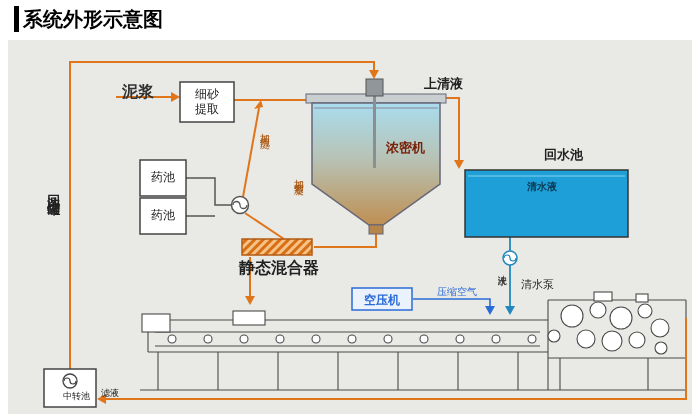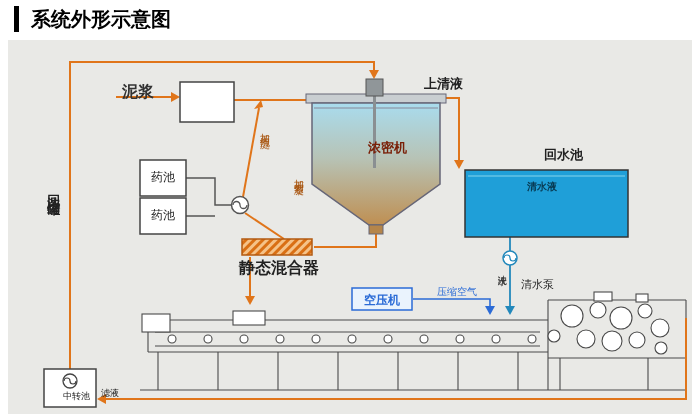--- a/index.html
+++ b/index.html
@@ -3,21 +3,21 @@
 <meta charset="utf-8">
 <style>
   html,body{margin:0;padding:0;background:#fff;}
   #stage{position:relative;width:700px;height:420px;background:#fff;
          font-family:"Liberation Sans",sans-serif;overflow:hidden;}
   .panel{position:absolute;left:8px;top:40px;width:684px;height:374px;background:#e9e9e6;}
   #diagram-svg{position:absolute;left:0;top:0;}
   .lbl{position:absolute;color:#222;white-space:nowrap;line-height:1.25;}
   .vt{writing-mode:vertical-rl;text-orientation:upright;white-space:normal;}
   .title{left:14px;top:6px;font-size:20px;font-weight:bold;color:#000;
-         border-left:5px solid #000;padding-left:12px;line-height:26px;}
+         border-left:5px solid #000;padding-left:4px;line-height:26px;}
   .bold{font-weight:bold;}
   .ctr{text-align:center;}
 </style>
 </head>
 <body>
 
 <div id="stage">
 
   <div class="panel"></div>
 
@@ -149,24 +149,28 @@
       <rect x="44" y="369" width="52" height="38" fill="#fff" stroke="#444" stroke-width="1.5"></rect>
       <circle cx="70" cy="381" r="7" fill="#fff" stroke="#444" stroke-width="1.3"></circle>
       <path d="M 64 381 a 3 3 0 0 1 6 0 a 3 3 0 0 0 6 0" fill="none" stroke="#444" stroke-width="1.2"></path>
     </g>
   </svg>
 
   <div class="lbl title">系统外形示意图</div>
 
   <div class="lbl" style="left:122px;top:82px;font-size:16px;font-weight:600;color:#333;">泥浆</div>
 
+  <div class="lbl ctr" style="left:180px;top:87px;width:54px;font-size:12px;">
+    <span style="display:block;">细砂</span>
+    <span style="display:block;">提取</span>
+  </div>
 
   <div class="lbl bold" style="left:424px;top:76px;font-size:13px;">上清液</div>
 
-  <div class="lbl bold" style="left:368px;top:140px;font-size:13px;color:#7a2008;">浓密机</div>
+  <div class="lbl bold" style="left:386px;top:140px;font-size:13px;color:#7a2008;">浓密机</div>
 
   <div class="lbl bold" style="left:544px;top:147px;font-size:13px;">回水池</div>
 
   <div class="lbl bold" style="left:527px;top:181px;font-size:10px;color:#083a52;">清水液</div>
 
   <div class="lbl ctr" style="left:140px;top:170px;width:46px;font-size:12px;">药池</div>
 
   <div class="lbl ctr" style="left:140px;top:208px;width:46px;font-size:12px;">药池</div>
 
   <div class="lbl vt" style="left:258px;top:125px;font-size:10px;color:#a8540e;letter-spacing:2px;">加药沉淀</div>

